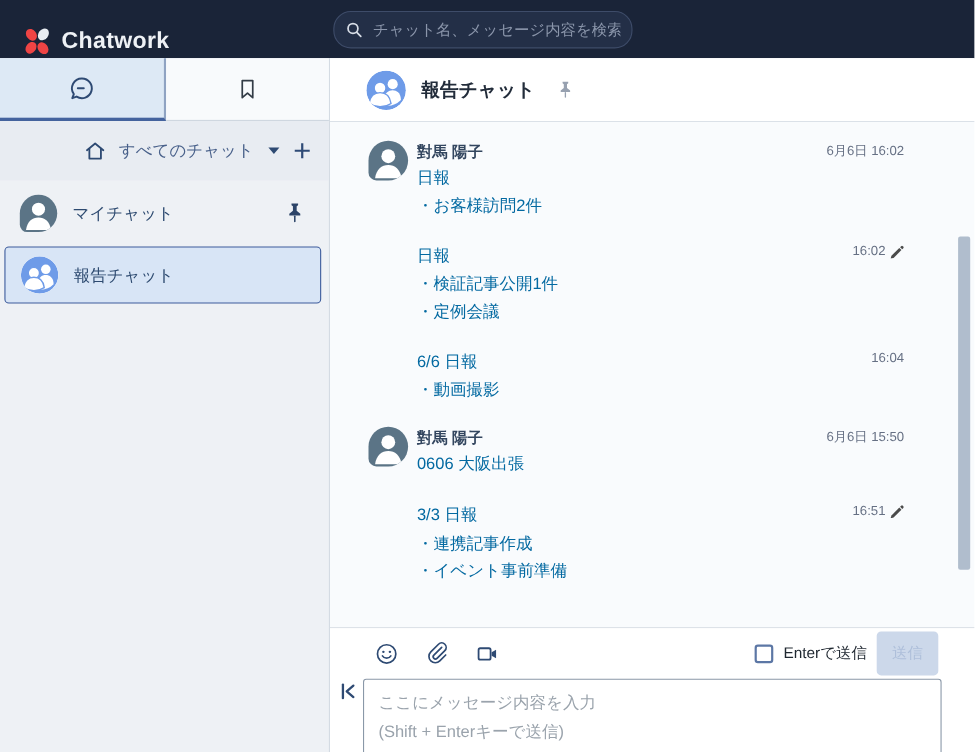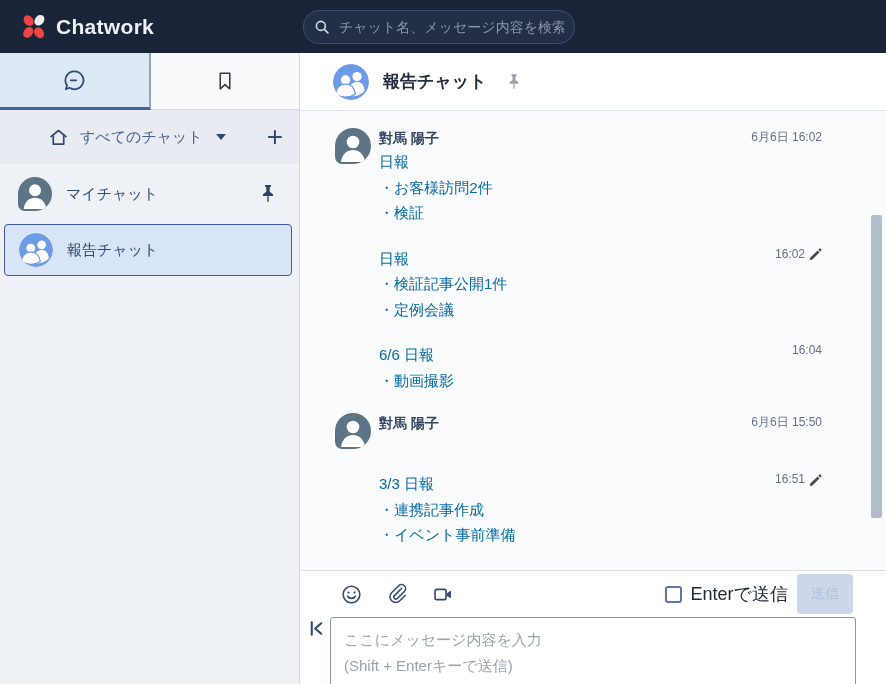--- a/index.html
+++ b/index.html
@@ -1,42 +1,42 @@
 <!DOCTYPE html>
 <html style="--header-bg: #1a2438; --search-bg: #232f47; --brand-red: #ef4444; --accent-blue: #2e4a73; --active-tab-bg: #dde9f5; --active-tab-underline: #44639e; --sidebar-bg: #eef1f5; --filter-row-bg: #e8ecf2; --selected-chat-bg: #d8e5f6; --selected-chat-border: #3d5c9c; --messages-bg: #f9fbfd; --avatar-slate: #5b7486; --group-avatar-blue: #6e9be8; --time-color: #667084; --send-disabled-bg: #ccd8ea; --send-disabled-text: #aebfda; --scrollbar-thumb: #b0bdcd;"><head>
 <meta charset="utf-8">
 <style>
   * { margin:0; padding:0; box-sizing:border-box; }
   html,body { width:886px; height:684px; overflow:hidden; }
   body { font-family:"Liberation Sans","DejaVu Sans",sans-serif; background:#fff; position:relative; }
 
   
   .app-header { position:absolute; left:0; top:0; width:886px; height:53px;
-    background:var(--header-bg,#1a2438); display:flex; align-items:center; }
+    background:var(--header-bg,#1a2438); display:flex; align-items:flex-end; }
   .logo { display:flex; align-items:center; gap:7px; margin-left:19px; }
   .logo-text { color:#eef1f5; font-size:21px; font-weight:bold; letter-spacing:.3px; }
   .search-box { position:absolute; left:303px; top:10px; width:272px; height:33px;
     background:var(--search-bg,#232f47); border:1px solid #3e4c69; border-radius:16px;
     display:flex; align-items:center; padding:16px 10px; gap:9px; overflow:hidden; }
   .search-input { background:transparent; border:none; outline:none; color:#cfd6e2;
     font-size:14px; width:100%; font-family:inherit; }
   .search-input::placeholder { color:#8b96ab; opacity:1; }
 
   
   .sidebar { position:absolute; left:0; top:53px; width:300px; height:631px;
     background:var(--sidebar-bg,#eef1f5); border-right:1px solid #d4dbe3; }
   .tabs { display:flex; height:57px; }
   .tab { flex:1; display:flex; align-items:center; justify-content:center; cursor:pointer; }
   .tab.active { background:var(--active-tab-bg,#dde9f5);
     border-bottom:3px solid var(--active-tab-underline,#44639e);
     border-right:2px solid #8fa3c2; }
   .tab.inactive { background:#f8fafc; border-bottom:1px solid #cfd7e0; }
 
   .filter-row { height:54px; background:var(--filter-row-bg,#e8ecf2); display:flex;
-    align-items:center; position:relative; padding-left:48px; gap:11px; }
+    align-items:center; position:relative; padding-left:76px; gap:11px; }
   .filter-label { color:#48608a; font-size:15px; }
   .caret-down { width:0; height:0; border-left:5px solid transparent; border-right:5px solid transparent;
     border-top:6px solid #2e4a73; margin-left:2px; }
   .add-chat { position:absolute; right:16px; top:50%; transform:translateY(-50%);
     color:#2f4b77; font-size:28px; font-weight:400; background:none; border:none;
     line-height:1; cursor:pointer; font-family:inherit; }
 
   .chat-list { padding-top:3px; }
   .chat-item { height:54px; display:flex; align-items:center; padding-left:18px;
     gap:14px; position:relative; cursor:pointer; }
@@ -75,21 +75,21 @@
   
   .composer { position:absolute; left:0; top:517px; width:586px; height:114px;
     background:#fff; border-top:1px solid #dde2e8; }
   .composer-toolbar { position:absolute; top:8px; left:40px; display:flex; gap:23px;
     align-items:center; height:30px; }
   .tool-btn { background:none; border:none; cursor:pointer; display:flex; align-items:center; padding:0; }
   .composer-right { position:absolute; top:8px; right:33px; display:flex;
     align-items:center; gap:9px; height:30px; }
   .checkbox { width:17px; height:17px; border:2px solid #5c77a5; border-radius:3px;
     background:#fff; cursor:pointer; }
-  .enter-label { font-size:18px; color:#1f2730; }
+  .enter-label { font-size:14px; color:#1f2730; }
   .send-btn { width:56px; height:40px; background:var(--send-disabled-bg,#ccd8ea);
     color:var(--send-disabled-text,#aebfda); font-size:14px; border:none; border-radius:4px;
     font-family:inherit; }
   .collapse-btn { position:absolute; left:7px; top:48px; background:none; border:none;
     cursor:pointer; padding:0; }
   .input-box { position:absolute; left:30px; top:46px; width:526px; height:76px;
     border:1px solid #8a98a8; border-radius:3px; background:#fff; padding:9px 13px;
     font-size:15px; line-height:26px; color:#333; resize:none; outline:none; font-family:inherit; }
   .input-box::placeholder { color:#9aa3ac; opacity:1; }
 </style>
@@ -209,21 +209,20 @@
       <div class="avatar-person av36">
         <svg viewBox="0 0 36 36" width="100%" height="100%">
           <circle cx="18" cy="14" r="6.3" fill="#fff"></circle>
           <path d="M6 34c1-8 6-12 12-12s11 4 12 12z" fill="#fff"></path>
         </svg>
       </div>
       <div>
         <span class="sender">對馬 陽子</span>
         <div class="m-line">日報</div>
         <div class="m-line">・お客様訪問2件</div>
-        <div class="m-line">・検証</div>
       </div>
       <span class="msg-time">
         <span>6月6日 16:02</span>
       </span>
     </div>
 
     <div class="msg no-avatar">
       <div>
         <div class="m-line">日報</div>
         <div class="m-line">・検証記事公開1件</div>
@@ -252,20 +251,21 @@
 
     <div class="msg" style="margin-bottom:22px;">
       <div class="avatar-person av36">
         <svg viewBox="0 0 36 36" width="100%" height="100%">
           <circle cx="18" cy="14" r="6.3" fill="#fff"></circle>
           <path d="M6 34c1-8 6-12 12-12s11 4 12 12z" fill="#fff"></path>
         </svg>
       </div>
       <div>
         <span class="sender">對馬 陽子</span>
+        <div class="m-line">0606 大阪出張</div>
       </div>
       <span class="msg-time">
         <span>6月6日 15:50</span>
       </span>
     </div>
 
     <div class="msg no-avatar">
       <div>
         <div class="m-line">3/3 日報</div>
         <div class="m-line">・連携記事作成</div>

